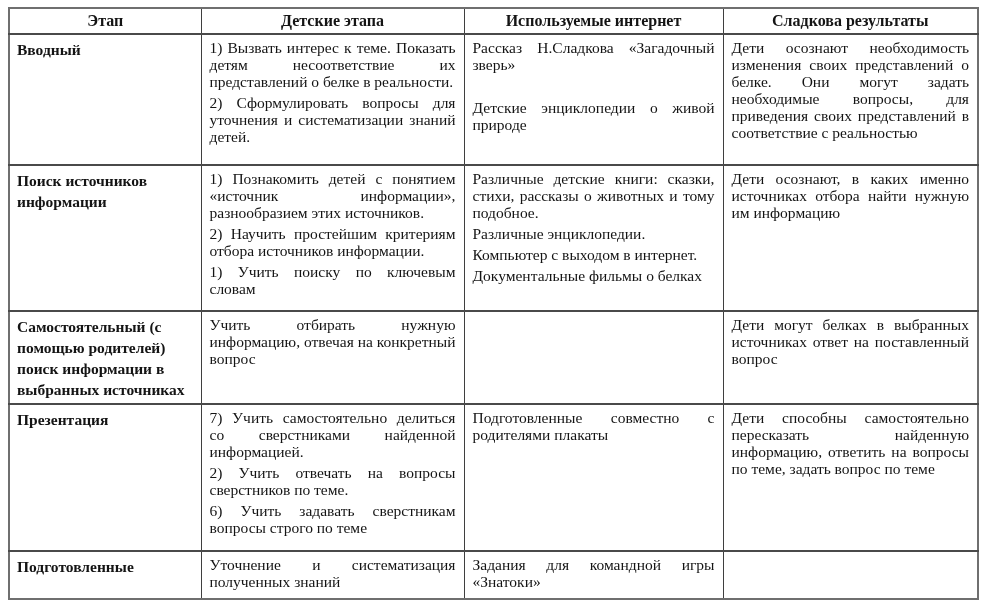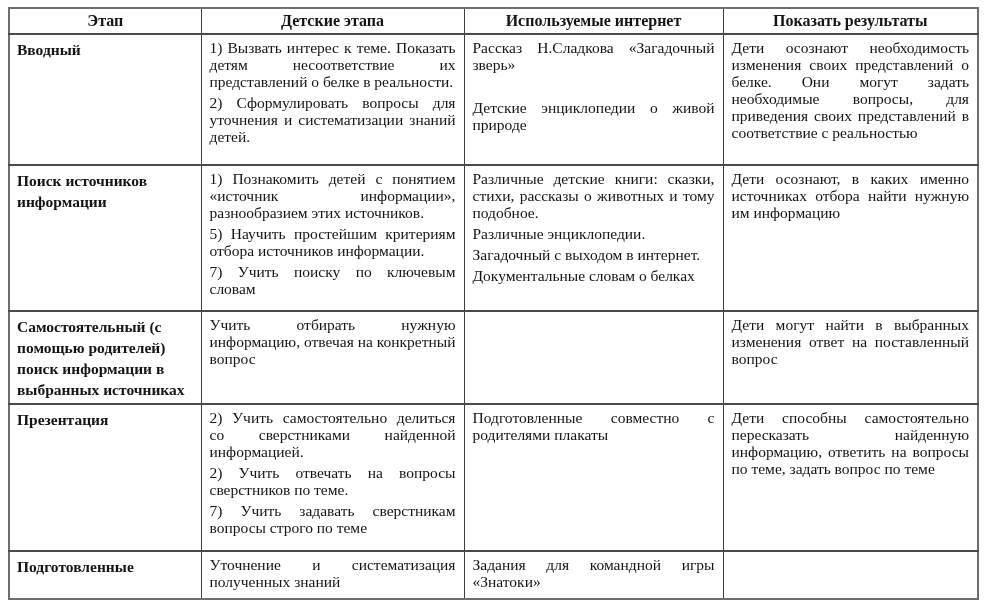--- a/index.html
+++ b/index.html
@@ -80,21 +80,21 @@
       <col style="width:192px">
       <col style="width:263px">
       <col style="width:259px">
       <col style="width:255px">
     </colgroup>
     <thead>
       <tr>
         <th>Этап</th>
         <th>Детские этапа</th>
         <th>Используемые интернет</th>
-        <th>Показать результаты</th>
+        <th>Сладкова результаты</th>
       </tr>
     </thead>
     <tbody>
       <tr class="r1">
         <td class="stage">
           <p>Вводный</p>
         </td>
         <td class="just">
           <p>1) Вызвать интерес к теме. Показать детям несоответствие их представлений о белке в реальности.</p>
           <p>2) Сформулировать вопросы для уточнения и систематизации знаний детей.</p>
@@ -106,53 +106,53 @@
         <td class="just">
           <p>Дети осознают необходимость изменения своих представлений о белке. Они могут задать необходимые вопросы, для приведения своих представлений в соответствие с реальностью</p>
         </td>
       </tr>
       <tr class="r2">
         <td class="stage">
           <p>Поиск источников информации</p>
         </td>
         <td class="just">
           <p>1) Познакомить детей с понятием «источник информации», разнообразием этих источников.</p>
-          <p>5) Научить простейшим критериям отбора источников информации.</p>
-          <p>7) Учить поиску по ключевым словам</p>
+          <p>2) Научить простейшим критериям отбора источников информации.</p>
+          <p>1) Учить поиску по ключевым словам</p>
         </td>
         <td class="just">
           <p>Различные детские книги: сказки, стихи, рассказы о животных и тому подобное.</p>
           <p>Различные энциклопедии.</p>
-          <p>Загадочный с выходом в интернет.</p>
-          <p>Документальные словам о белках</p>
+          <p>Компьютер с выходом в интернет.</p>
+          <p>Документальные фильмы о белках</p>
         </td>
         <td class="just">
           <p>Дети осознают, в каких именно источниках отбора найти нужную им информацию</p>
         </td>
       </tr>
       <tr class="r3">
         <td class="stage">
           <p>Самостоятельный (с помощью родителей) поиск информации в выбранных источниках</p>
         </td>
         <td class="just">
           <p>Учить отбирать нужную информацию, отвечая на конкретный вопрос</p>
         </td>
         <td class="just"></td>
         <td class="just">
-          <p>Дети могут найти в выбранных изменения ответ на поставленный вопрос</p>
+          <p>Дети могут белках в выбранных источниках ответ на поставленный вопрос</p>
         </td>
       </tr>
       <tr class="r4">
         <td class="stage">
           <p>Презентация</p>
         </td>
         <td class="just">
-          <p>2) Учить самостоятельно делиться со сверстниками найденной информацией.</p>
+          <p>7) Учить самостоятельно делиться со сверстниками найденной информацией.</p>
           <p>2) Учить отвечать на вопросы сверстников по теме.</p>
-          <p>7) Учить задавать сверстникам вопросы строго по теме</p>
+          <p>6) Учить задавать сверстникам вопросы строго по теме</p>
         </td>
         <td class="just">
           <p>Подготовленные совместно с родителями плакаты</p>
         </td>
         <td class="just">
           <p>Дети способны самостоятельно пересказать найденную информацию, ответить на вопросы по теме, задать вопрос по теме</p>
         </td>
       </tr>
       <tr class="r5">
         <td class="stage">

